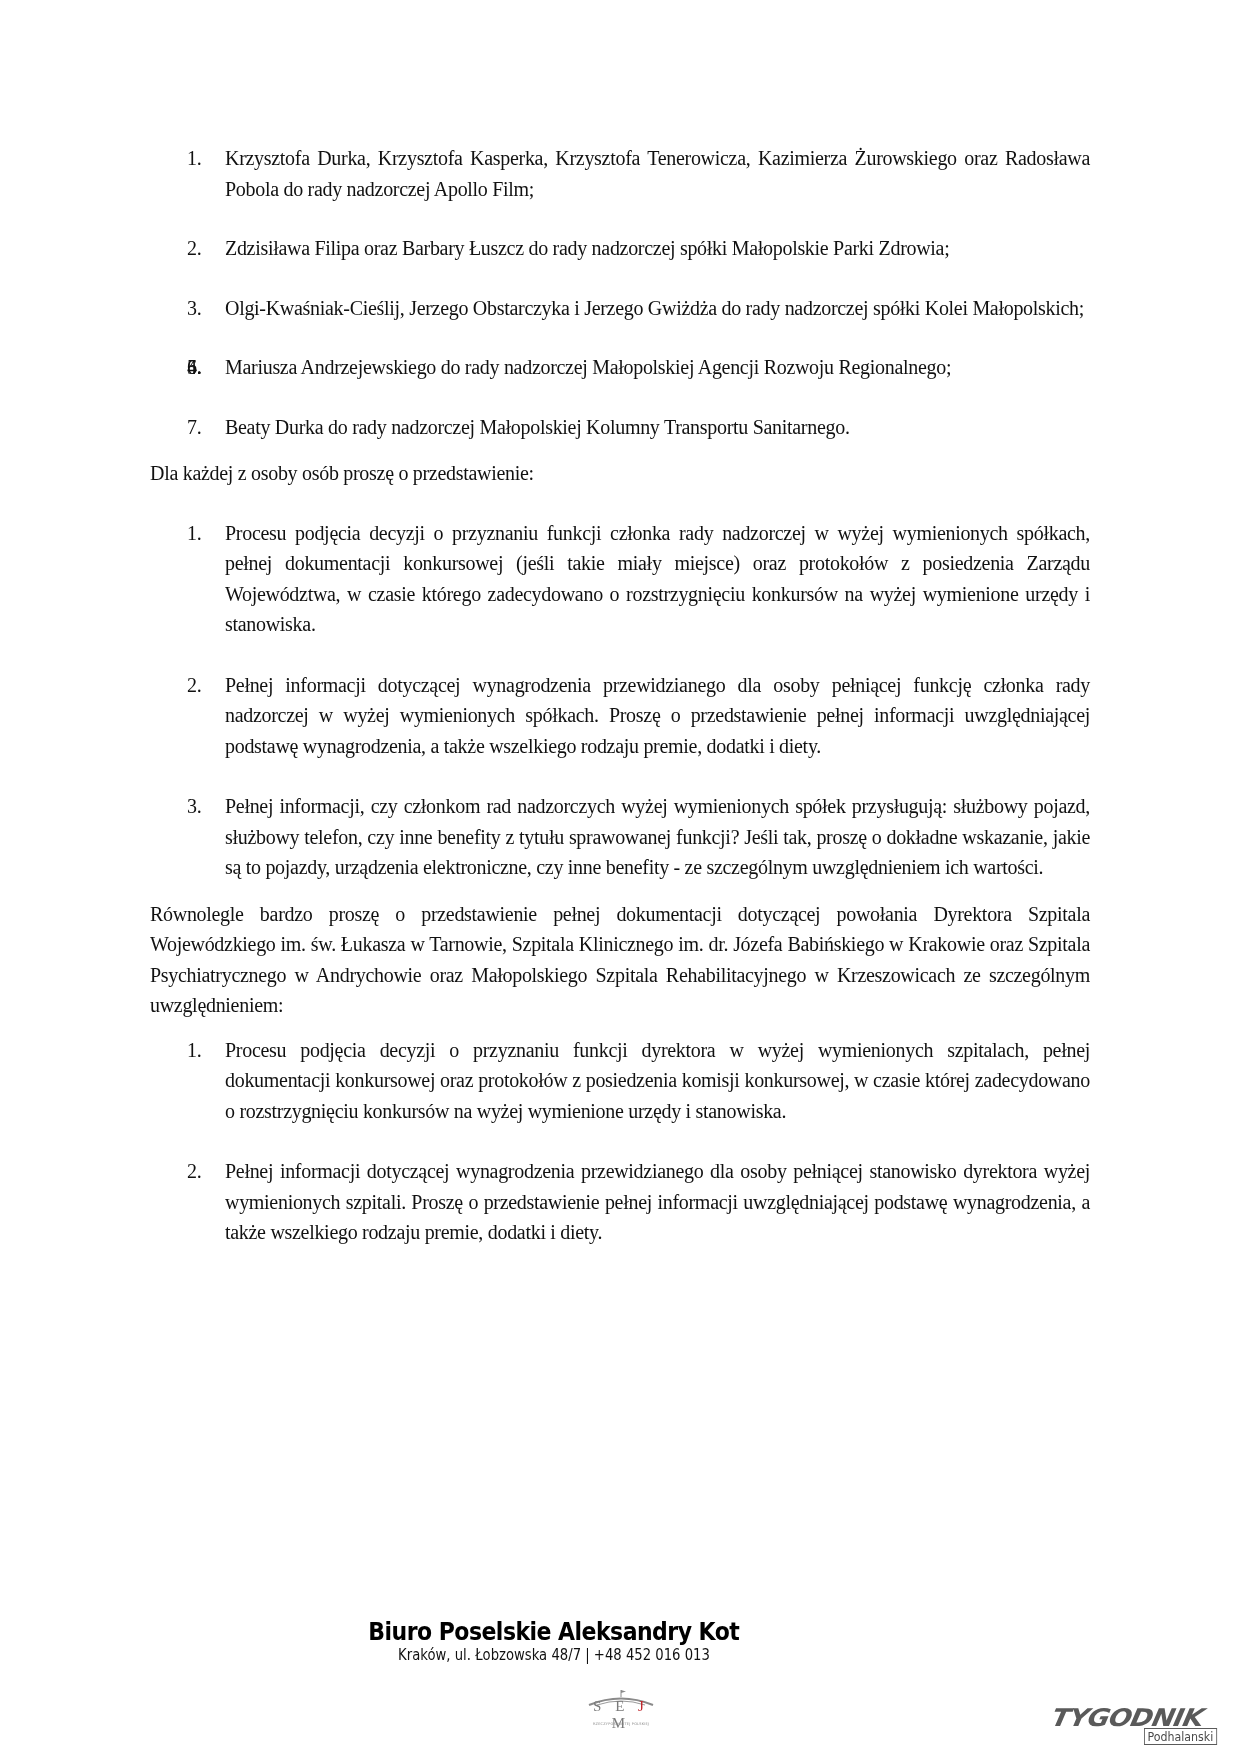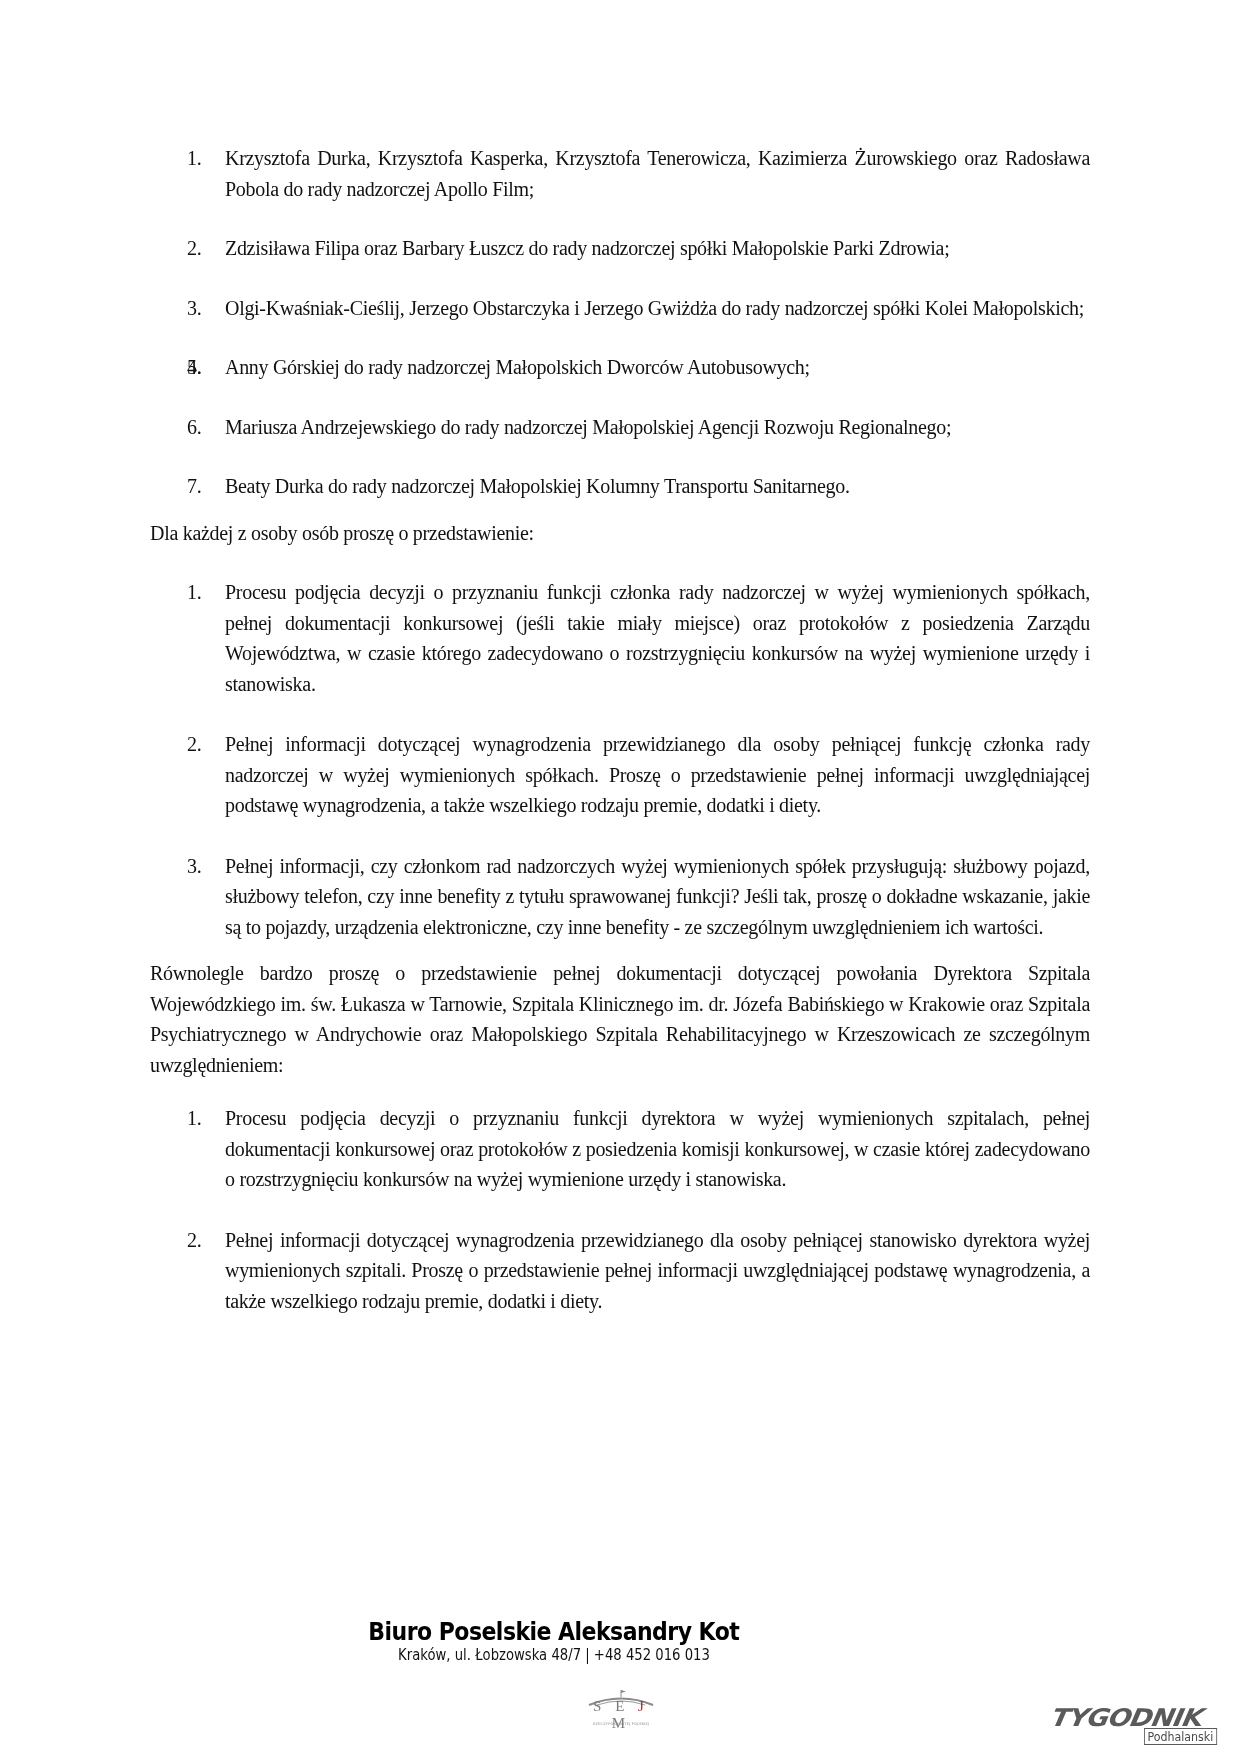--- a/index.html
+++ b/index.html
@@ -41,21 +41,21 @@
     }
     .list1 li { margin-bottom: 29px; }
     .list1 li:last-child { margin-bottom: 0; }
     .para {
       margin: 0;
       text-align: justify;
     }
     .p-intro { margin-top: 16px; margin-bottom: 29px; }
     .list2 li { margin-bottom: 30px; }
     .list2 li:last-child { margin-bottom: 0; }
-    .p-hospital { margin-top: 16px; margin-bottom: 23px; }
+    .p-hospital { margin-top: 16px; margin-bottom: 14px; }
     .list3 li { margin-bottom: 30px; }
     .list3 li:last-child { margin-bottom: 0; }
 
     .footer {
       position: absolute;
       left: 0;
       top: 1618px;
       width: 1108px;
       text-align: center;
     }
@@ -145,21 +145,21 @@
 </head>
 <body>
 
 <div class="page">
 
   <ol class="olist list1">
     <li><span class="num">1.</span><span>Krzysztofa Durka, Krzysztofa Kasperka, Krzysztofa Tenerowicza, Kazimierza Żurowskiego oraz Radosława Pobola do rady nadzorczej Apollo Film;</span></li>
     <li><span class="num">2.</span><span>Zdzisiława Filipa oraz Barbary Łuszcz do rady nadzorczej spółki Małopolskie Parki Zdrowia;</span></li>
     <li><span class="num">3.</span><span>Olgi-Kwaśniak-Cieślij, Jerzego Obstarczyka i Jerzego Gwiżdża do rady nadzorczej spółki Kolei Małopolskich;</span></li>
     <li><span class="num">4.</span></li>
-    <li><span class="num">5.</span><span>Anny Górskiej do rady nadzorczej Małopolskich Dworców Autobusowych;</span></li>
+    <li><span class="num">5.</span></li>
     <li><span class="num">6.</span><span>Mariusza Andrzejewskiego do rady nadzorczej Małopolskiej Agencji Rozwoju Regionalnego;</span></li>
     <li><span class="num">7.</span><span>Beaty Durka do rady nadzorczej Małopolskiej Kolumny Transportu Sanitarnego.</span></li>
   </ol>
 
   <p class="para p-intro">Dla każdej z osoby osób proszę o przedstawienie:</p>
 
   <ol class="olist list2">
     <li><span class="num">1.</span><span>Procesu podjęcia decyzji o przyznaniu funkcji członka rady nadzorczej w wyżej wymienionych spółkach, pełnej dokumentacji konkursowej (jeśli takie miały miejsce) oraz protokołów z posiedzenia Zarządu Województwa, w czasie którego zadecydowano o rozstrzygnięciu konkursów na wyżej wymienione urzędy i stanowiska.</span></li>
     <li><span class="num">2.</span><span>Pełnej informacji dotyczącej wynagrodzenia przewidzianego dla osoby pełniącej funkcję członka rady nadzorczej w wyżej wymienionych spółkach. Proszę o przedstawienie pełnej informacji uwzględniającej podstawę wynagrodzenia, a także wszelkiego rodzaju premie, dodatki i diety.</span></li>
     <li><span class="num">3.</span><span>Pełnej informacji, czy członkom rad nadzorczych wyżej wymienionych spółek przysługują: służbowy pojazd, służbowy telefon, czy inne benefity z tytułu sprawowanej funkcji? Jeśli tak, proszę o dokładne wskazanie, jakie są to pojazdy, urządzenia elektroniczne, czy inne benefity - ze szczególnym uwzględnieniem ich wartości.</span></li>

